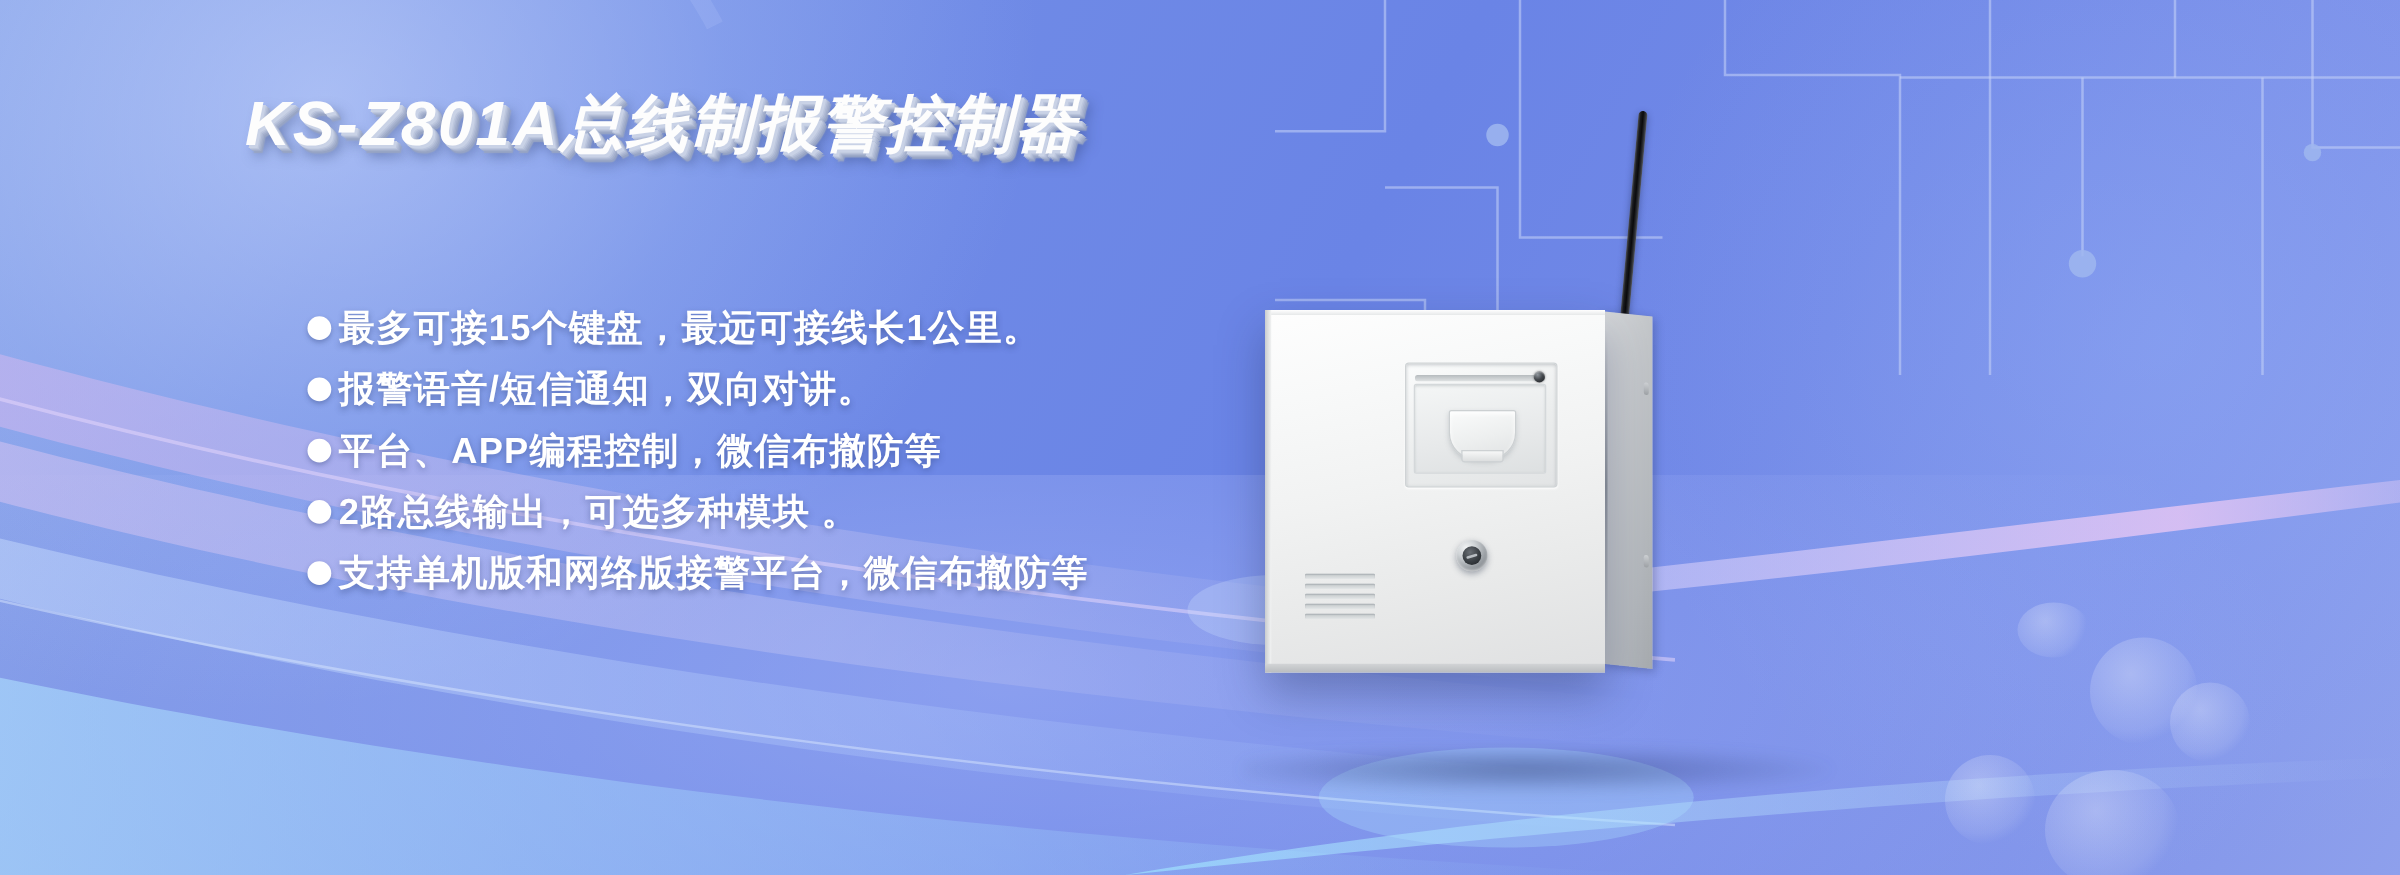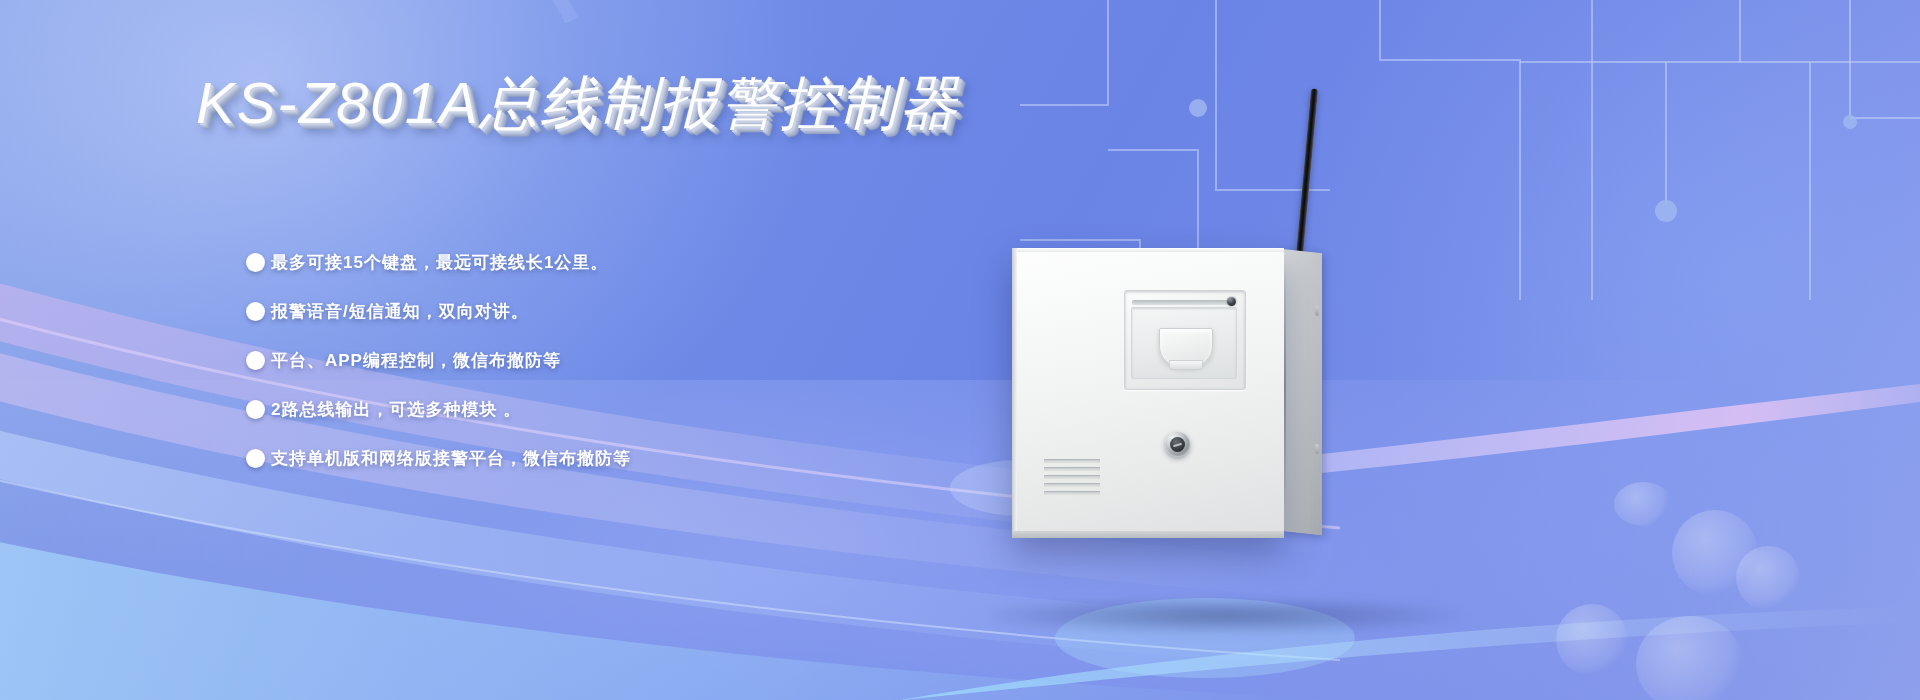--- a/index.html
+++ b/index.html
@@ -48,32 +48,32 @@
   .ribbons svg{display:block;}
 
   
   .streaks{position:absolute;right:0;bottom:0;width:1020px;height:330px;pointer-events:none;}
   .streaks svg{display:block;}
   .bokeh{position:absolute;border-radius:50%;background:radial-gradient(circle at 38% 34%, rgba(255,255,255,.30), rgba(255,255,255,.10) 58%, rgba(255,255,255,0) 72%);pointer-events:none;}
 
   
   .title{
     position:absolute;left:196px;top:74px;
-    font-size:58px;font-weight:400;font-style:italic;letter-spacing:2px;
+    font-size:50px;font-weight:700;font-style:italic;letter-spacing:2px;
     color:#fdfdfd;white-space:nowrap;line-height:1;
     text-shadow:
        2px 2px 0 #c9d2e6, 3px 3px 0 #bcc6dd, 4px 4px 0 #aeb9d4,
        5px 5px 0 #a2aecb, 6px 6px 1px #98a5c4, 7px 8px 10px rgba(40,58,110,.55);
   }
 
   
   .features{position:absolute;left:246px;top:238px;}
   .feature{
     display:flex;align-items:center;
-    height:49px;color:#ffffff;font-size:17px;font-weight:700;letter-spacing:1px;
+    height:49px;color:#ffffff;font-size:29px;font-weight:700;letter-spacing:1px;
     text-shadow:0 2px 5px rgba(35,52,105,.42);white-space:nowrap;
   }
   .bullet{
     width:19px;height:19px;border-radius:50%;background:#ffffff;
     margin-right:6px;flex:none;box-shadow:0 2px 4px rgba(35,52,105,.34);
   }
 
   
   .product{position:absolute;left:1012px;top:88px;width:420px;height:530px;}
 

